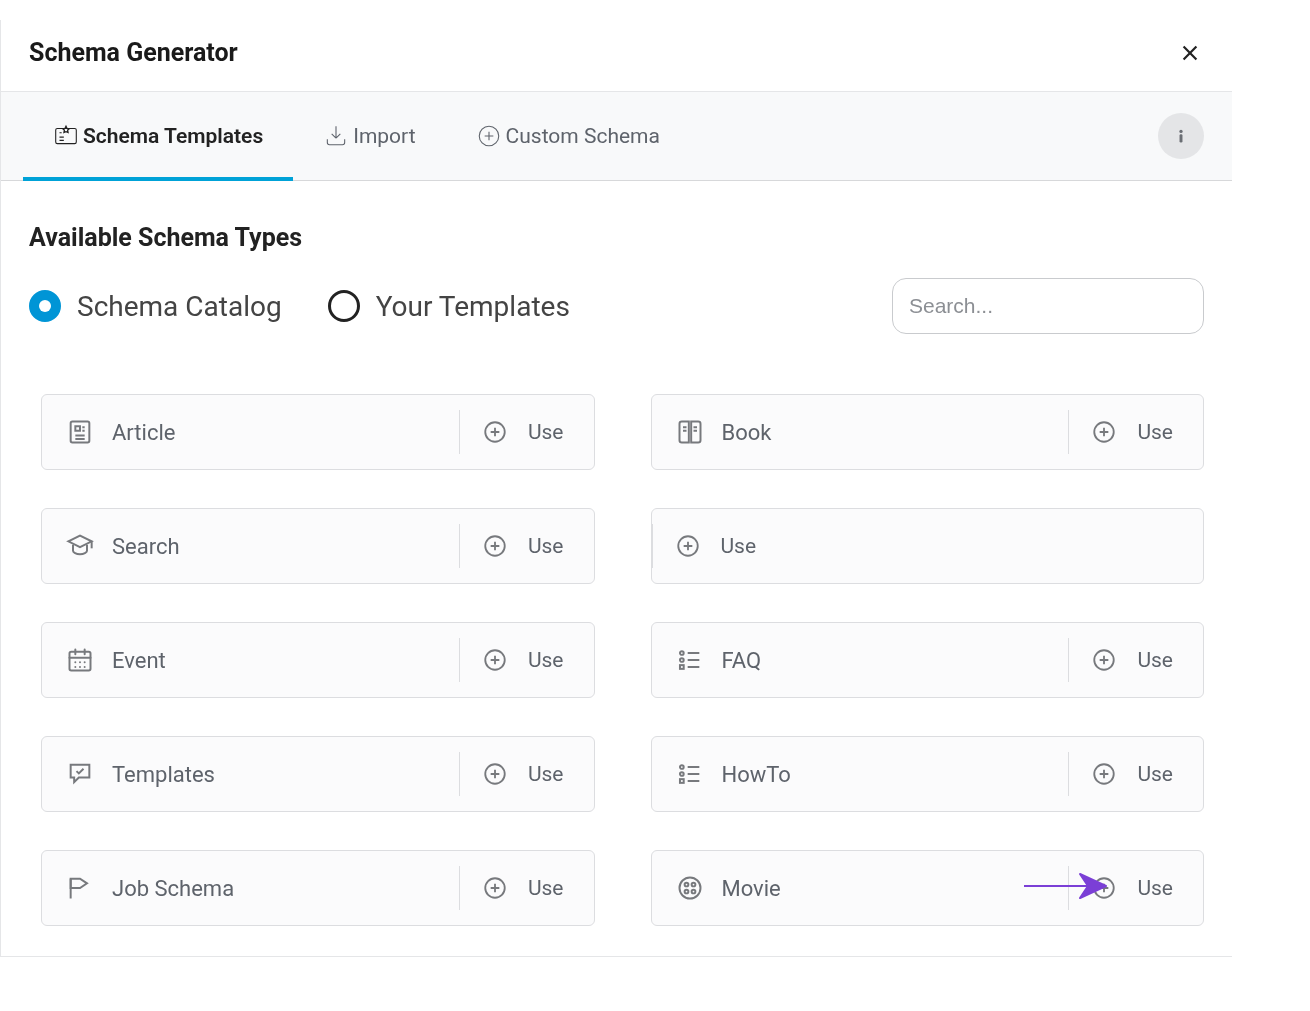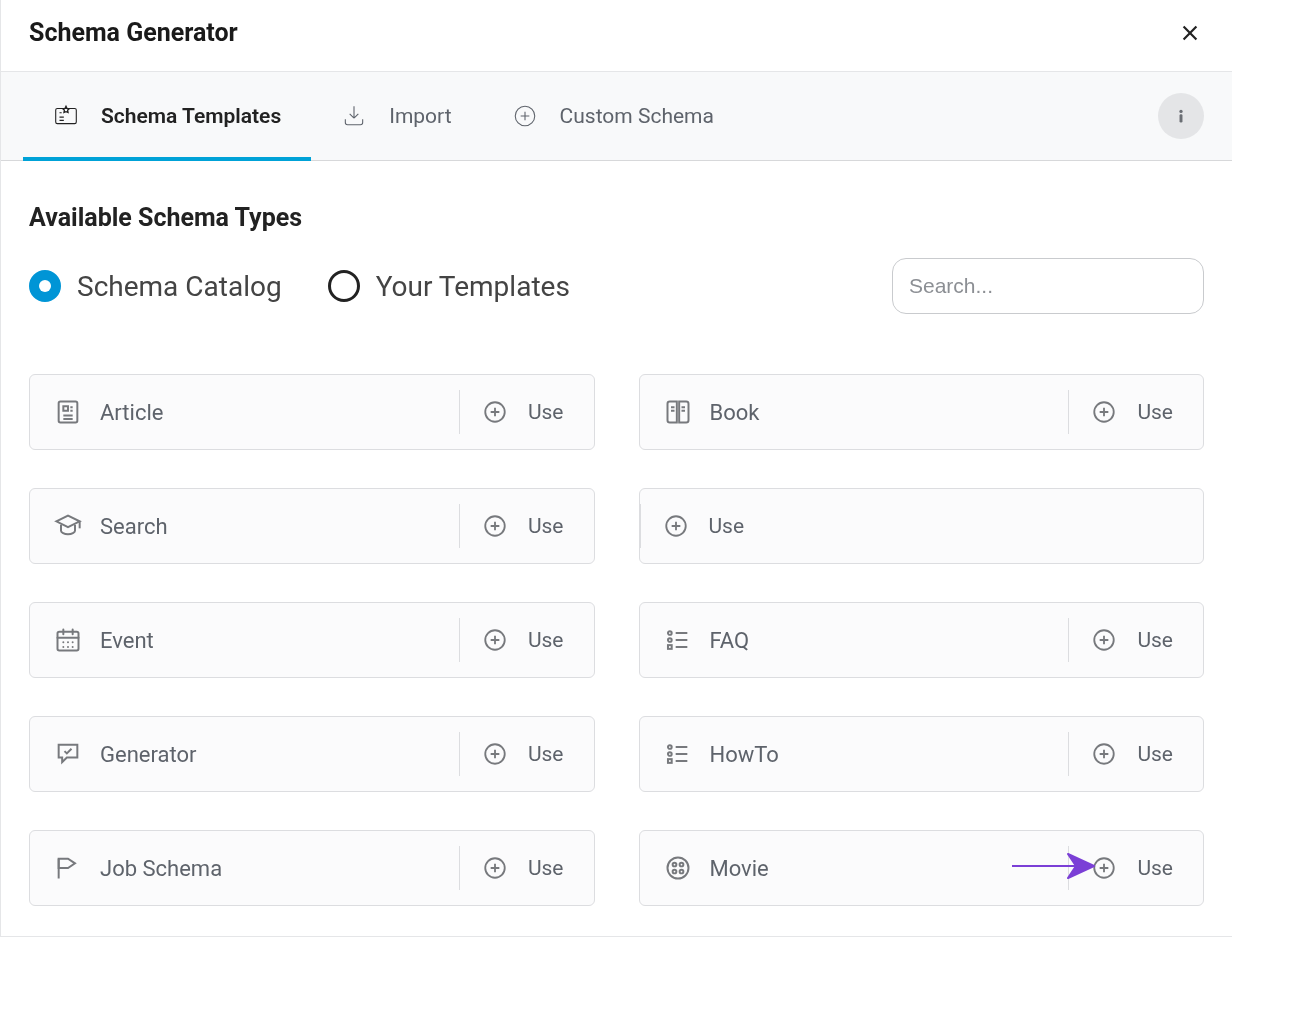--- a/index.html
+++ b/index.html
@@ -14,20 +14,21 @@
     border: 1px solid #e5e6e8;
     border-top: none;
     border-right: none;
     background: #fff;
   }
   .titlebar {
     display: flex;
     align-items: center;
     justify-content: space-between;
     padding: 18px 28px 24px 28px;
+    margin-top: 20px;
   }
   .titlebar h1 {
     font-size: 25px;
     font-weight: 700;
     color: #1a1a1a;
   }
   .close-btn {
     width: 28px; height: 28px;
     display: flex; align-items: center; justify-content: center;
     cursor: pointer;
@@ -38,21 +39,21 @@
     align-items: center;
     border-top: 1px solid #e5e6e8;
     border-bottom: 1px solid #d7d8da;
     background: #f8f9fa;
     padding: 0 28px 0 22px;
     height: 90px;
   }
   .tab {
     display: flex;
     align-items: center;
-    gap: 22px;
+    gap: 4px;
     padding: 0 30px;
     height: 100%;
     font-size: 21px;
     color: #5e636b;
     cursor: pointer;
     position: relative;
   }
   .tab.active {
     color: #222;
     font-weight: 600;
@@ -135,20 +136,21 @@
     row-gap: 38px;
   }
   .card {
     display: flex;
     align-items: center;
     border: 1px solid #dcdde0;
     border-radius: 6px;
     background: #fbfbfc;
     height: 76px;
     position: relative;
+    margin-left: 12px;
   }
   .card .left {
     display: flex;
     align-items: center;
     gap: 18px;
     padding: 0 24px;
     flex: 1;
     font-size: 22px;
     color: #5e636b;
   }
@@ -336,21 +338,21 @@
           <span>Use</span>
         </div>
       </div>
 
       <div class="card">
         <div class="left">
           <svg viewBox="0 0 24 24">
               <path d="M4 4h16v11H11l-4 4v-4H4z"></path>
               <path d="M9 9.5l2 2 4-4"></path>
             </svg>
-          <span>Generator</span>
+          <span>Templates</span>
         </div>
         <div class="use">
           <svg viewBox="0 0 24 24">
               <circle cx="12" cy="12" r="9"></circle>
               <path d="M12 8v8M8 12h8"></path>
             </svg>
           <span>Use</span>
         </div>
       </div>
 

